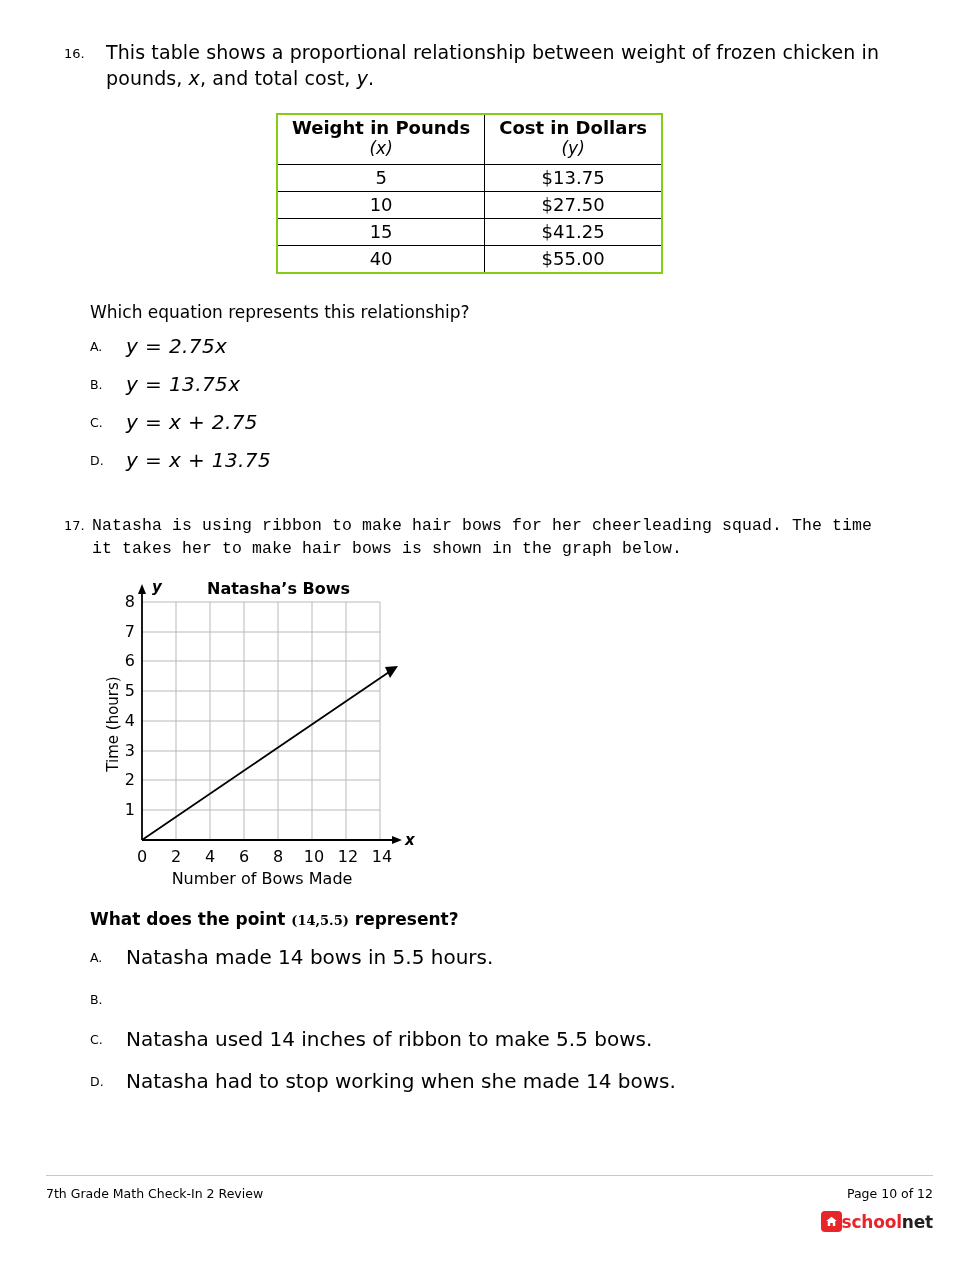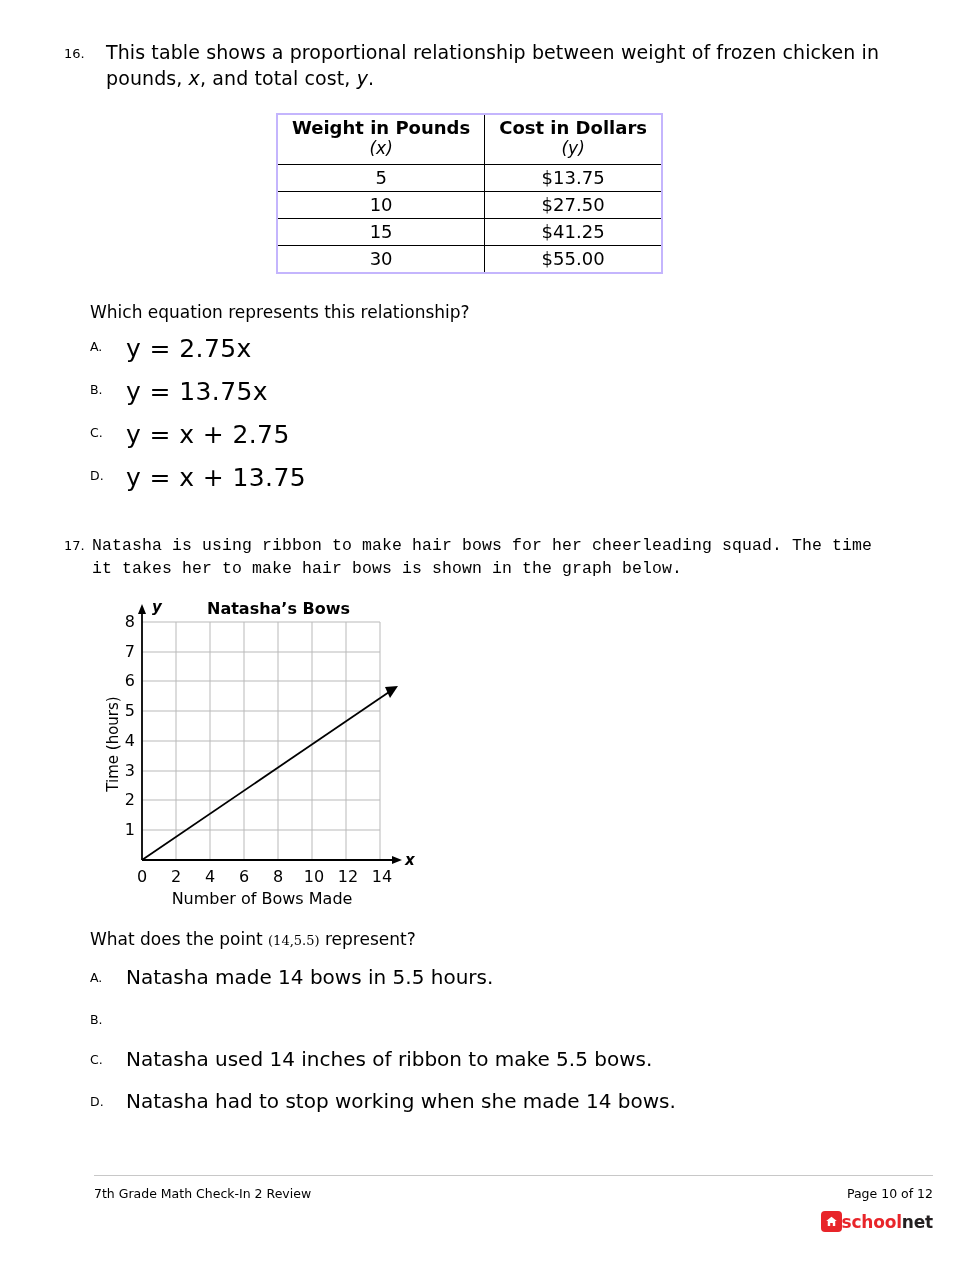--- a/index.html
+++ b/index.html
@@ -52,21 +52,21 @@
 
   
   .table-wrap {
     margin: 22px 0 0 0;
     display: flex;
     justify-content: flex-start;
     padding-left: 230px;
   }
   table.data {
     border-collapse: collapse;
-    border: 2px solid #c4b5fd;
+    border: 2px solid #84cc16;
     font-size: 19px;
   }
   table.data th {
     border: 1px solid #000;
     padding: 3px 14px 5px 14px;
     font-weight: bold;
     text-align: center;
     line-height: 1.15;
     font-size: 18px;
   }
@@ -86,20 +86,21 @@
   
   .subprompt {
     margin-left: 44px;
     margin-top: 28px;
     font-size: 17px;
   }
   .subprompt2 {
     margin-left: 44px;
     margin-top: 16px;
     font-size: 17px;
+    font-weight: bold;
   }
   .point-inline {
     font-family: "DejaVu Serif", serif;
     font-size: 13px;
     vertical-align: baseline;
   }
   .choices {
     margin-left: 44px;
     margin-top: 12px;
   }
@@ -109,38 +110,38 @@
     margin-bottom: 14px;
     min-height: 22px;
   }
   .choice .letter {
     position: absolute;
     left: 0;
     top: 5px;
     font-size: 12.5px;
   }
   .choice .text-math {
-    font-size: 25px;
+    font-size: 20px;
+    font-style: italic;
     letter-spacing: 0.4px;
   }
   .choice .text-plain {
     font-size: 20px;
   }
 
   
   .graph-block {
     margin-left: 56px;
     margin-top: 14px;
   }
   .footer {
     position: absolute;
     left: 46px;
     right: 46px;
     bottom: 34px;
-    margin-left: 48px;
   }
   .footer hr {
     border: none;
     border-top: 1px solid #c8c8c8;
     margin: 0 0 10px 0;
   }
   .footer-row {
     display: flex;
     justify-content: space-between;
     align-items: flex-start;
@@ -206,21 +207,21 @@
           </tr>
           <tr>
             <td>10</td>
             <td>$27.50</td>
           </tr>
           <tr>
             <td>15</td>
             <td>$41.25</td>
           </tr>
           <tr>
-            <td>30</td>
+            <td>40</td>
             <td>$55.00</td>
           </tr>
         </tbody>
       </table>
     </div>
 
     <div class="subprompt">Which equation represents this relationship?</div>
 
     <div class="choices">
       <div class="choice">

